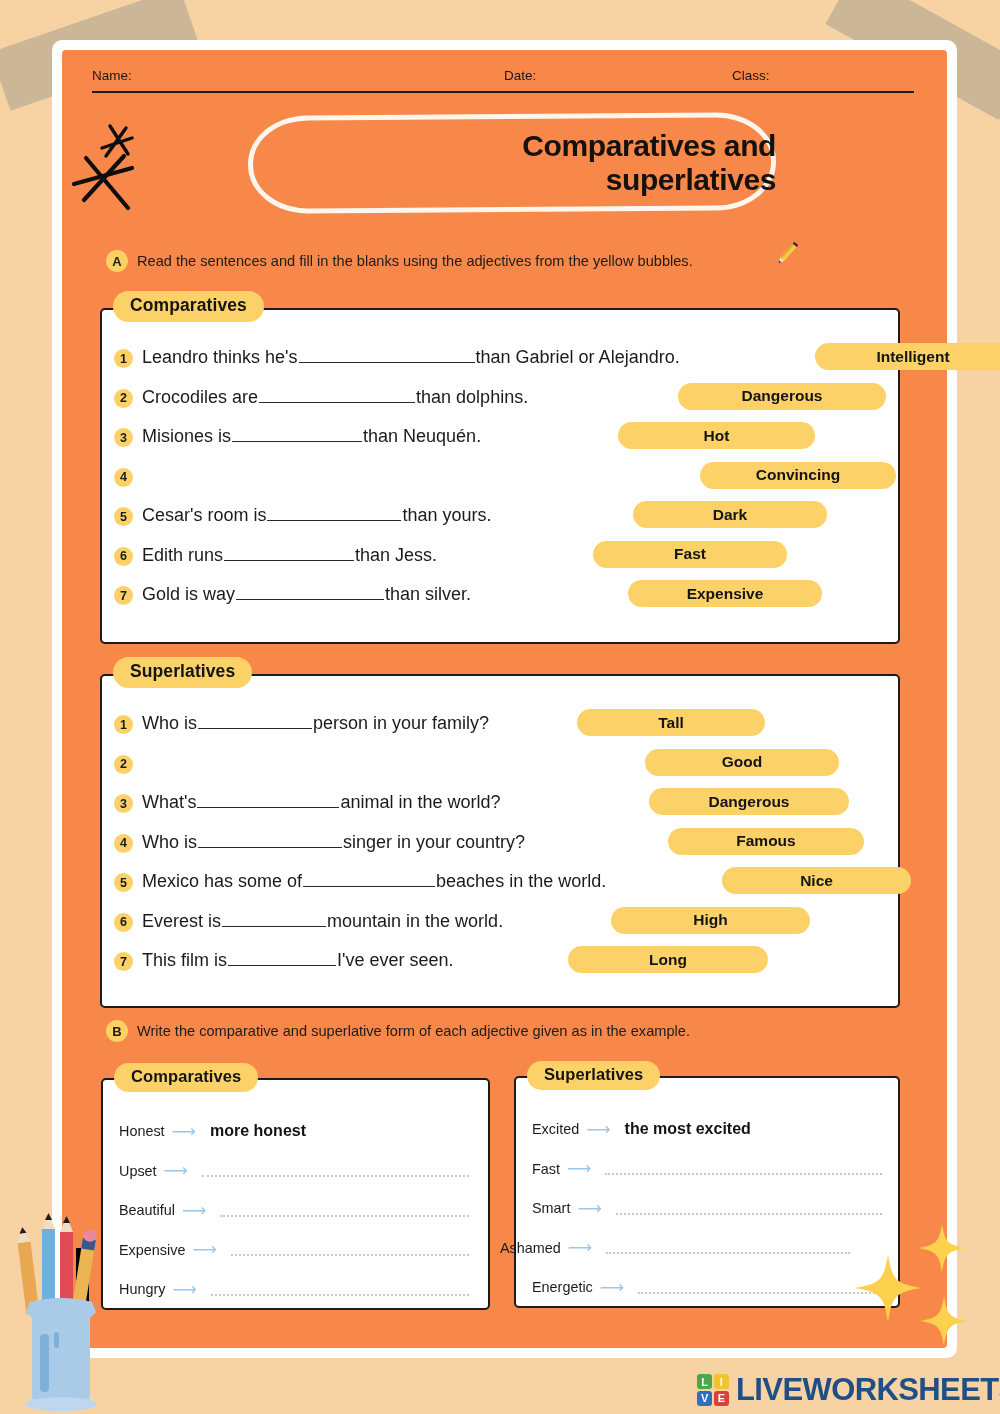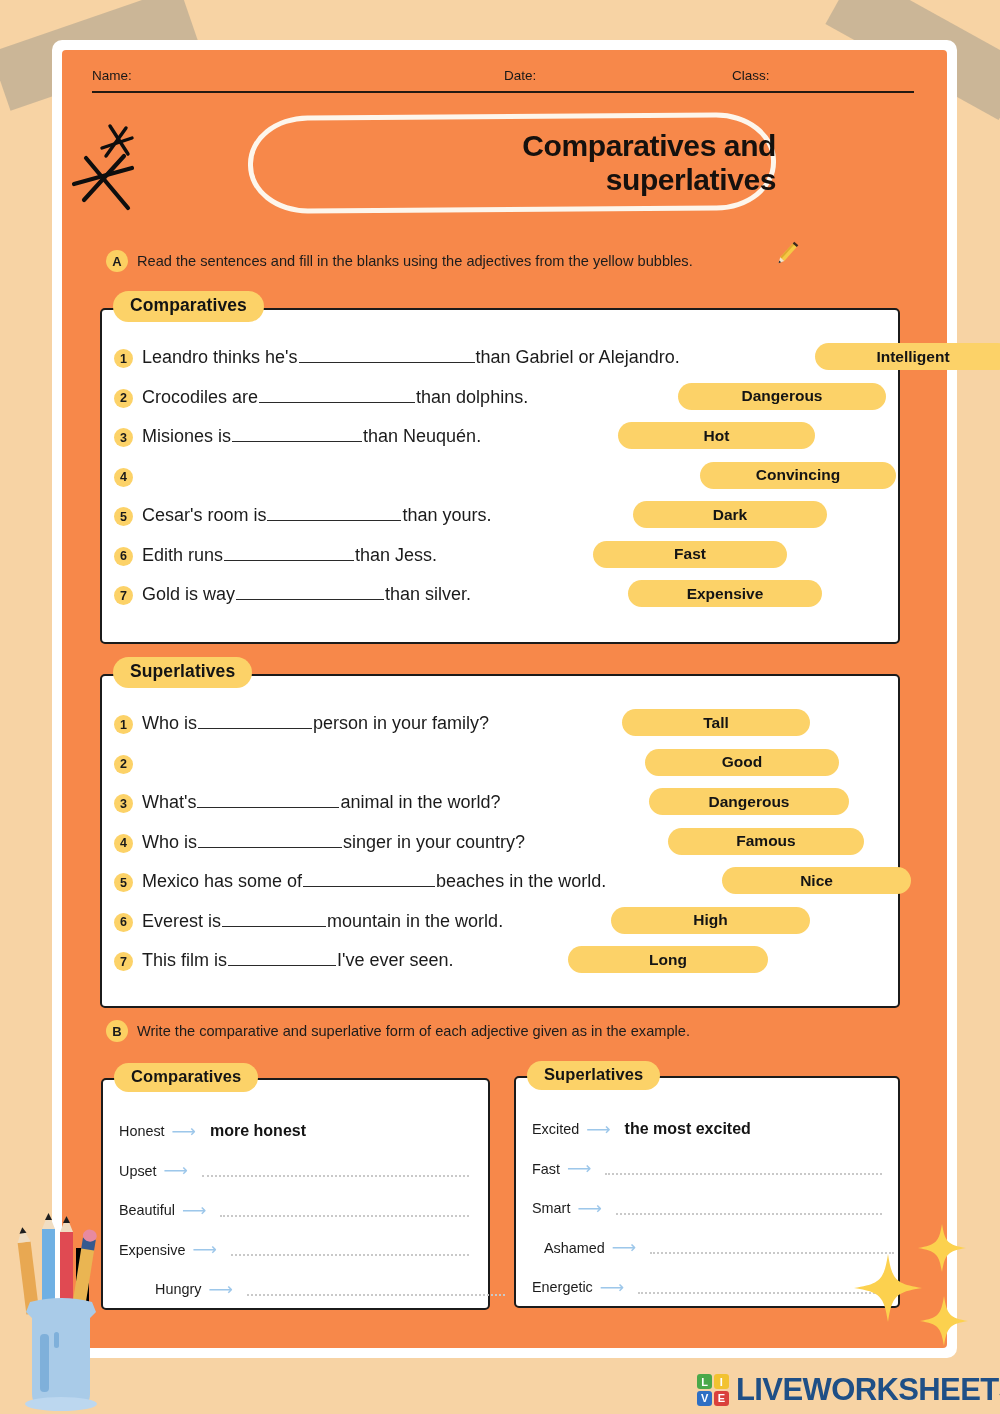--- a/index.html
+++ b/index.html
@@ -245,21 +245,21 @@
 <div class="panel" id="panel-superlatives"></div>
 <div class="tab" id="tab-superlatives">Superlatives</div>
 <div id="rows-superlatives">
     <div class="ex-row" style="left: 100px; top: 709px;">
       <div class="num">1</div>
       <div class="sent">
         <span>Who is </span>
         <span class="blank" style="width: 114px;"></span>
         <span> person in your family?</span>
       </div>
-      <div class="bub" style="left: 522px; width: 156px;">Tall</div>
+      <div class="bub" style="left: 477px; width: 156px;">Tall</div>
     </div>
     <div class="ex-row" style="left: 100px; top: 748.5px;">
       <div class="num">2</div>
       <div class="bub" style="left: 545px; width: 162px;">Good</div>
     </div>
     <div class="ex-row" style="left: 100px; top: 788px;">
       <div class="num">3</div>
       <div class="sent">
         <span>What's </span>
         <span class="blank" style="width: 142px;"></span>
@@ -326,21 +326,21 @@
     <div class="bitem" style="left: 119px; top: 1191px;">
       <span class="bword">Beautiful</span>
       <span class="barrow">⟶</span>
       <span class="bdots"></span>
     </div>
     <div class="bitem" style="left: 119px; top: 1230.5px;">
       <span class="bword">Expensive</span>
       <span class="barrow">⟶</span>
       <span class="bdots"></span>
     </div>
-    <div class="bitem" style="left: 119px; top: 1270px; margin-left: 36px;">
+    <div class="bitem" style="left: 119px; top: 1270px;">
       <span class="bword">Hungry</span>
       <span class="barrow">⟶</span>
       <span class="bdots"></span>
     </div>
   </div>
 
 <div class="panel" id="panel-b-right"></div>
 <div class="tab" id="tab-b-superlatives">Superlatives</div>
 <div id="rows-b-right">
     <div class="bitem" style="left: 532px; top: 1110px;">
@@ -351,21 +351,21 @@
     <div class="bitem" style="left: 532px; top: 1149.5px;">
       <span class="bword">Fast</span>
       <span class="barrow">⟶</span>
       <span class="bdots"></span>
     </div>
     <div class="bitem" style="left: 532px; top: 1189px;">
       <span class="bword">Smart</span>
       <span class="barrow">⟶</span>
       <span class="bdots"></span>
     </div>
-    <div class="bitem" style="left: 544px; top: 1228.5px;">
+    <div class="bitem" style="left: 500px; top: 1228.5px;">
       <span class="bword">Ashamed</span>
       <span class="barrow">⟶</span>
       <span class="bdots"></span>
     </div>
     <div class="bitem" style="left: 532px; top: 1268px;">
       <span class="bword">Energetic</span>
       <span class="barrow">⟶</span>
       <span class="bdots"></span>
     </div>
   </div>

